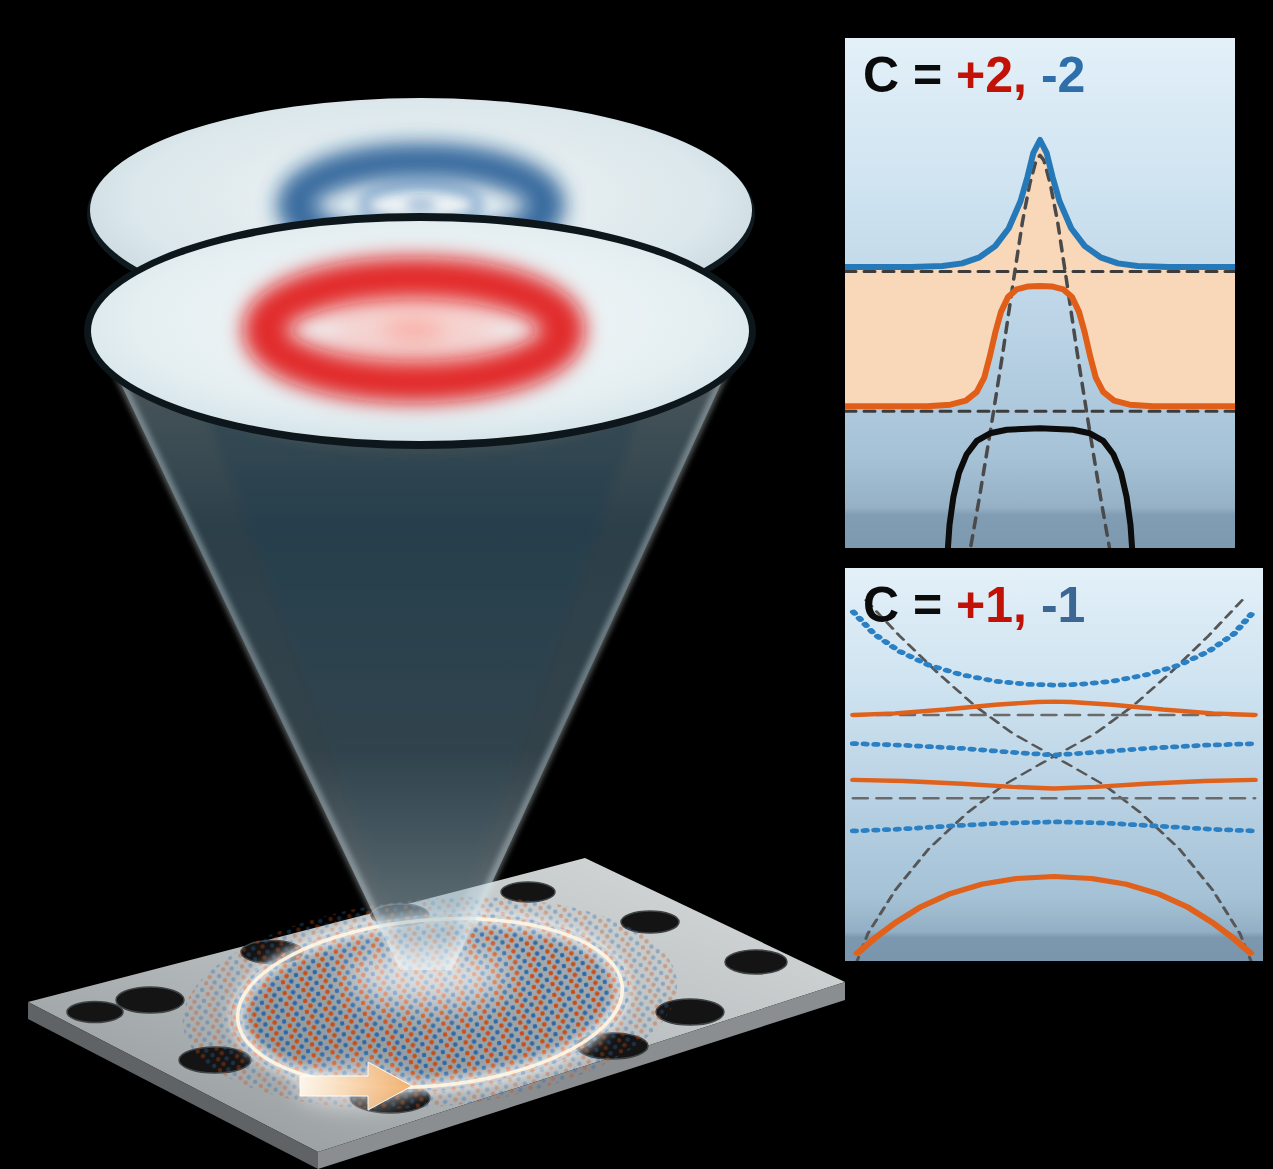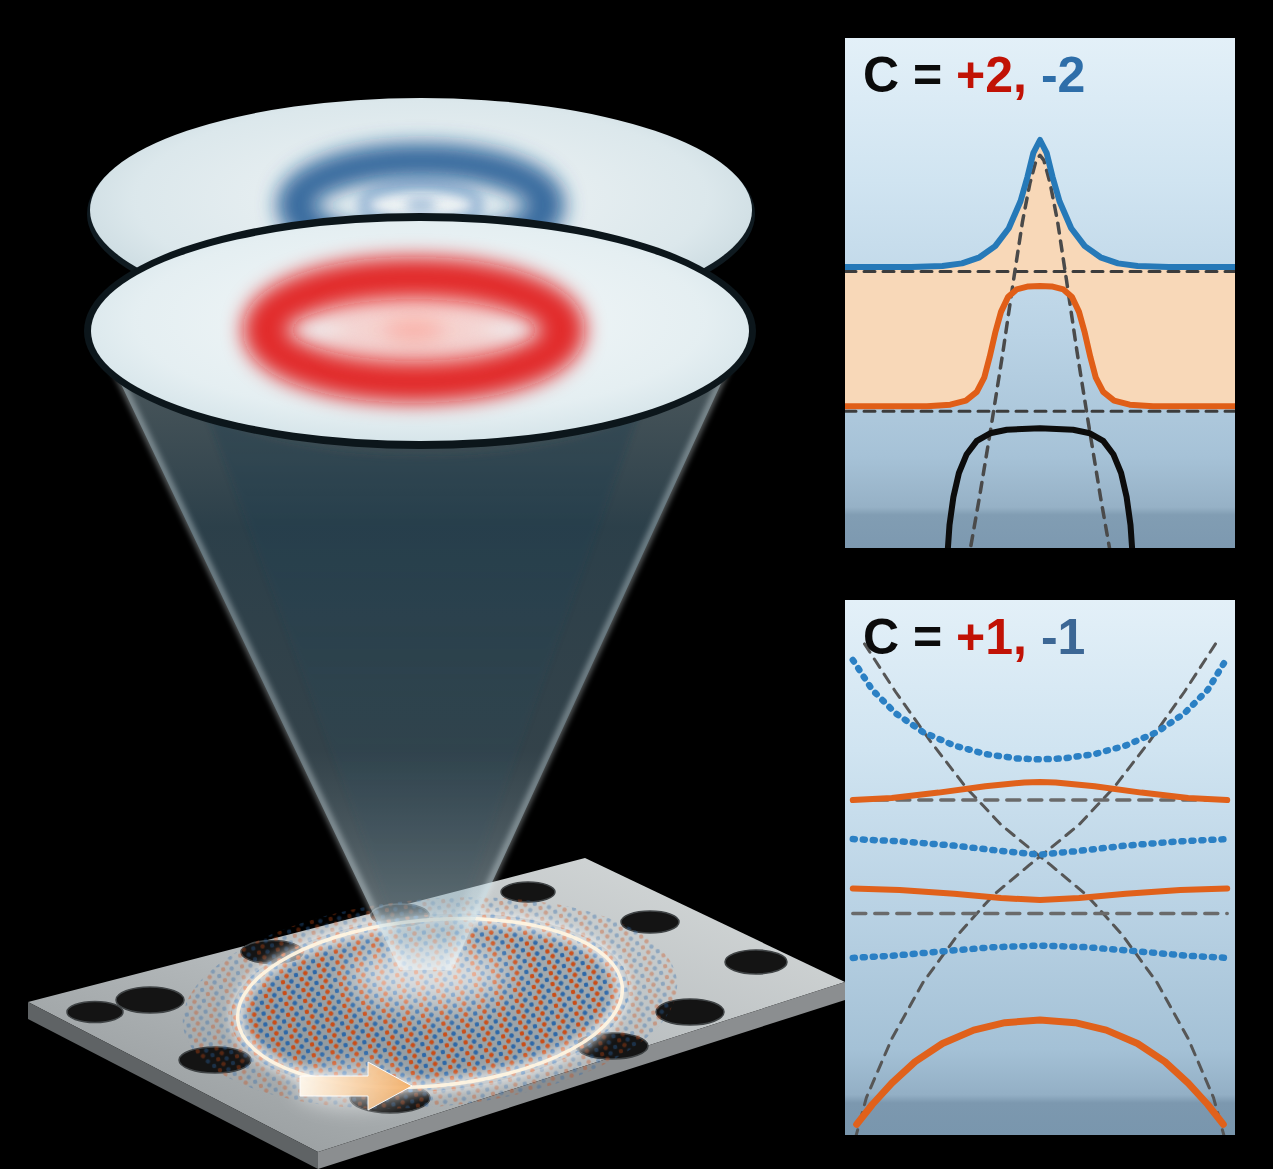--- a/index.html
+++ b/index.html
@@ -2,22 +2,22 @@
 <html><head>
 <meta charset="utf-8">
 <style>
   html,body{margin:0;padding:0;background:#000;}
   body{width:1273px;height:1169px;overflow:hidden;font-family:"Liberation Sans",sans-serif;}
   .stage{position:relative;width:1273px;height:1169px;background:#000;}
   .illustration{position:absolute;left:0;top:0;}
   .panel{position:absolute;width:390px;overflow:hidden;}
   .panel-top{left:845px;top:38px;height:510px;
     background:linear-gradient(180deg,#e3f0f8 0%,#d0e4f1 28%,#bad3e5 58%,#a6c2d7 82%,#96b1c6 92%,#819db3 93.5%,#7d99b0 100%);text-align:center;}
-  .panel-bottom{left:845px;top:600px;height:535px;
-    background:linear-gradient(180deg,#e3f0f8 0%,#d0e4f1 28%,#b9d2e4 58%,#a4c1d6 84%,#93afc5 92.5%,#7c98af 94%,#7996ad 100%);}
+  .panel-bottom{left:845px;top:568px;height:393px;
+    background:linear-gradient(180deg,#e3f0f8 0%,#d0e4f1 28%,#b9d2e4 58%,#a4c1d6 84%,#93afc5 92.5%,#7c98af 94%,#7996ad 100%);padding-left:28px;}
   .chart{position:absolute;left:0;top:0;width:100%;height:100%;display:block;}
   .panel-title{position:absolute;left:18px;top:8px;font-size:50px;font-weight:700;z-index:2;white-space:pre;}
 </style>
 </head>
 <body>
 
 <div class="stage">
 
   <svg class="illustration" width="845" height="1169" viewBox="0 0 845 1169">
     <defs>

